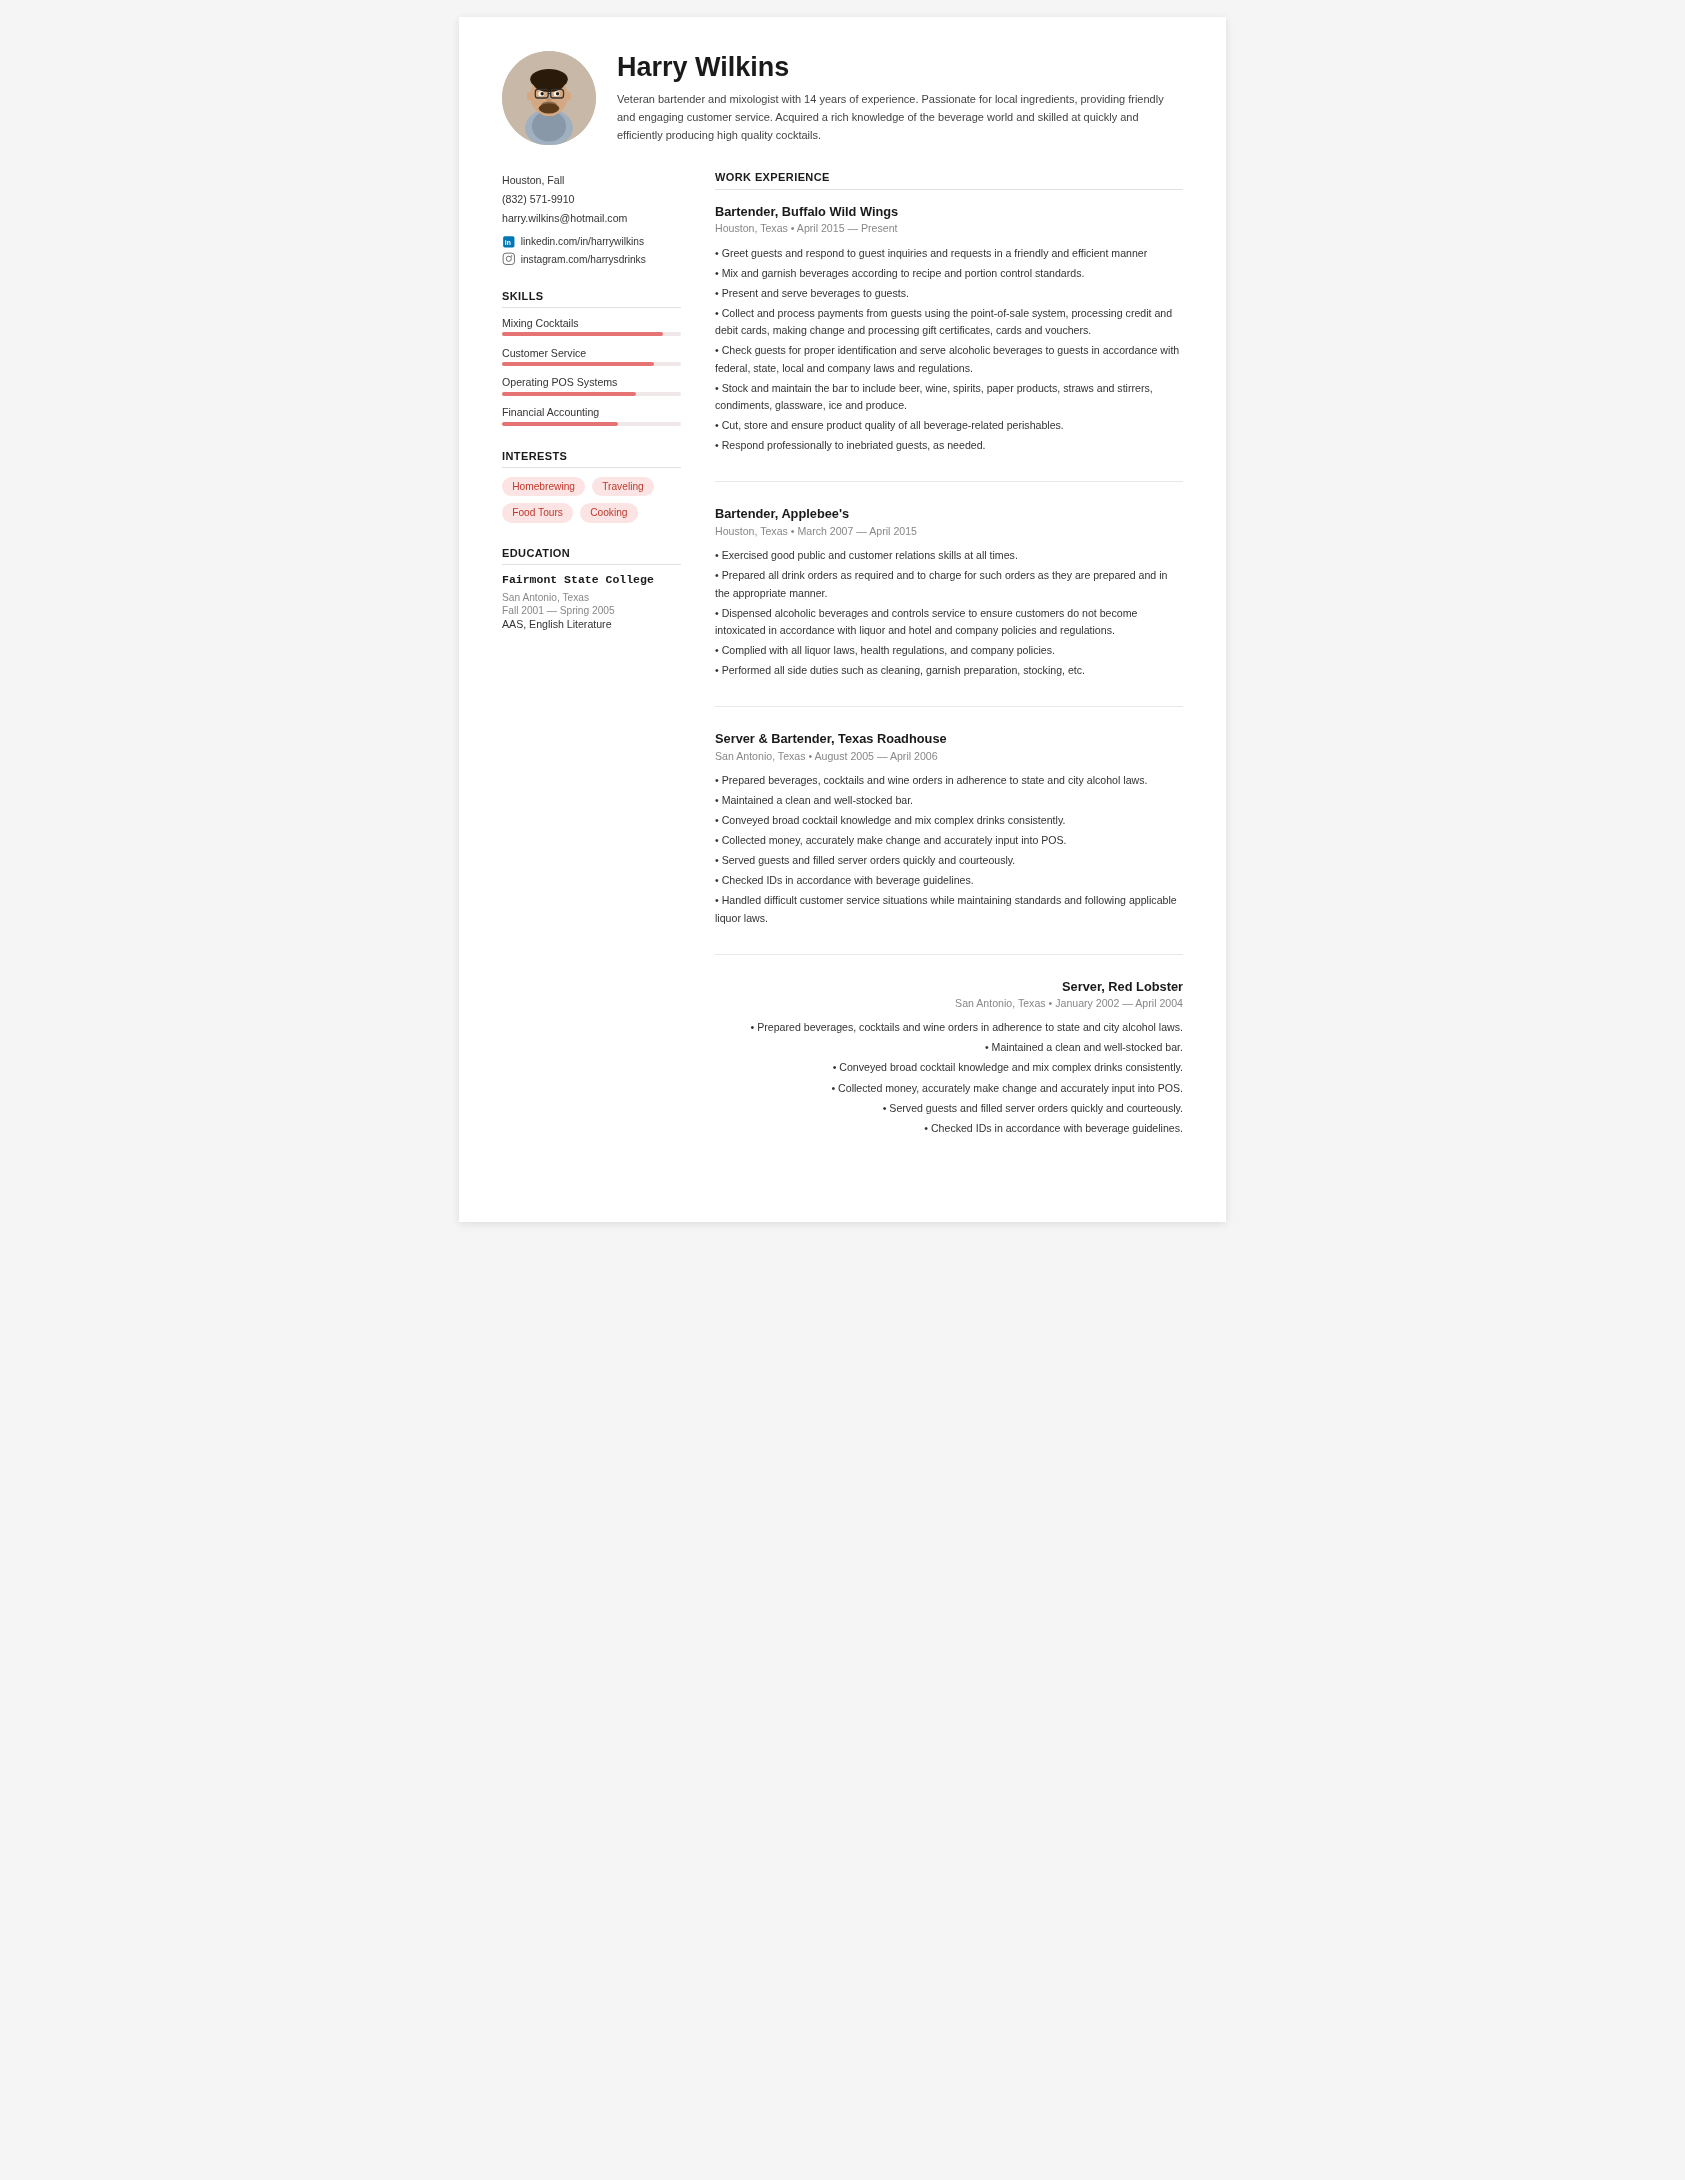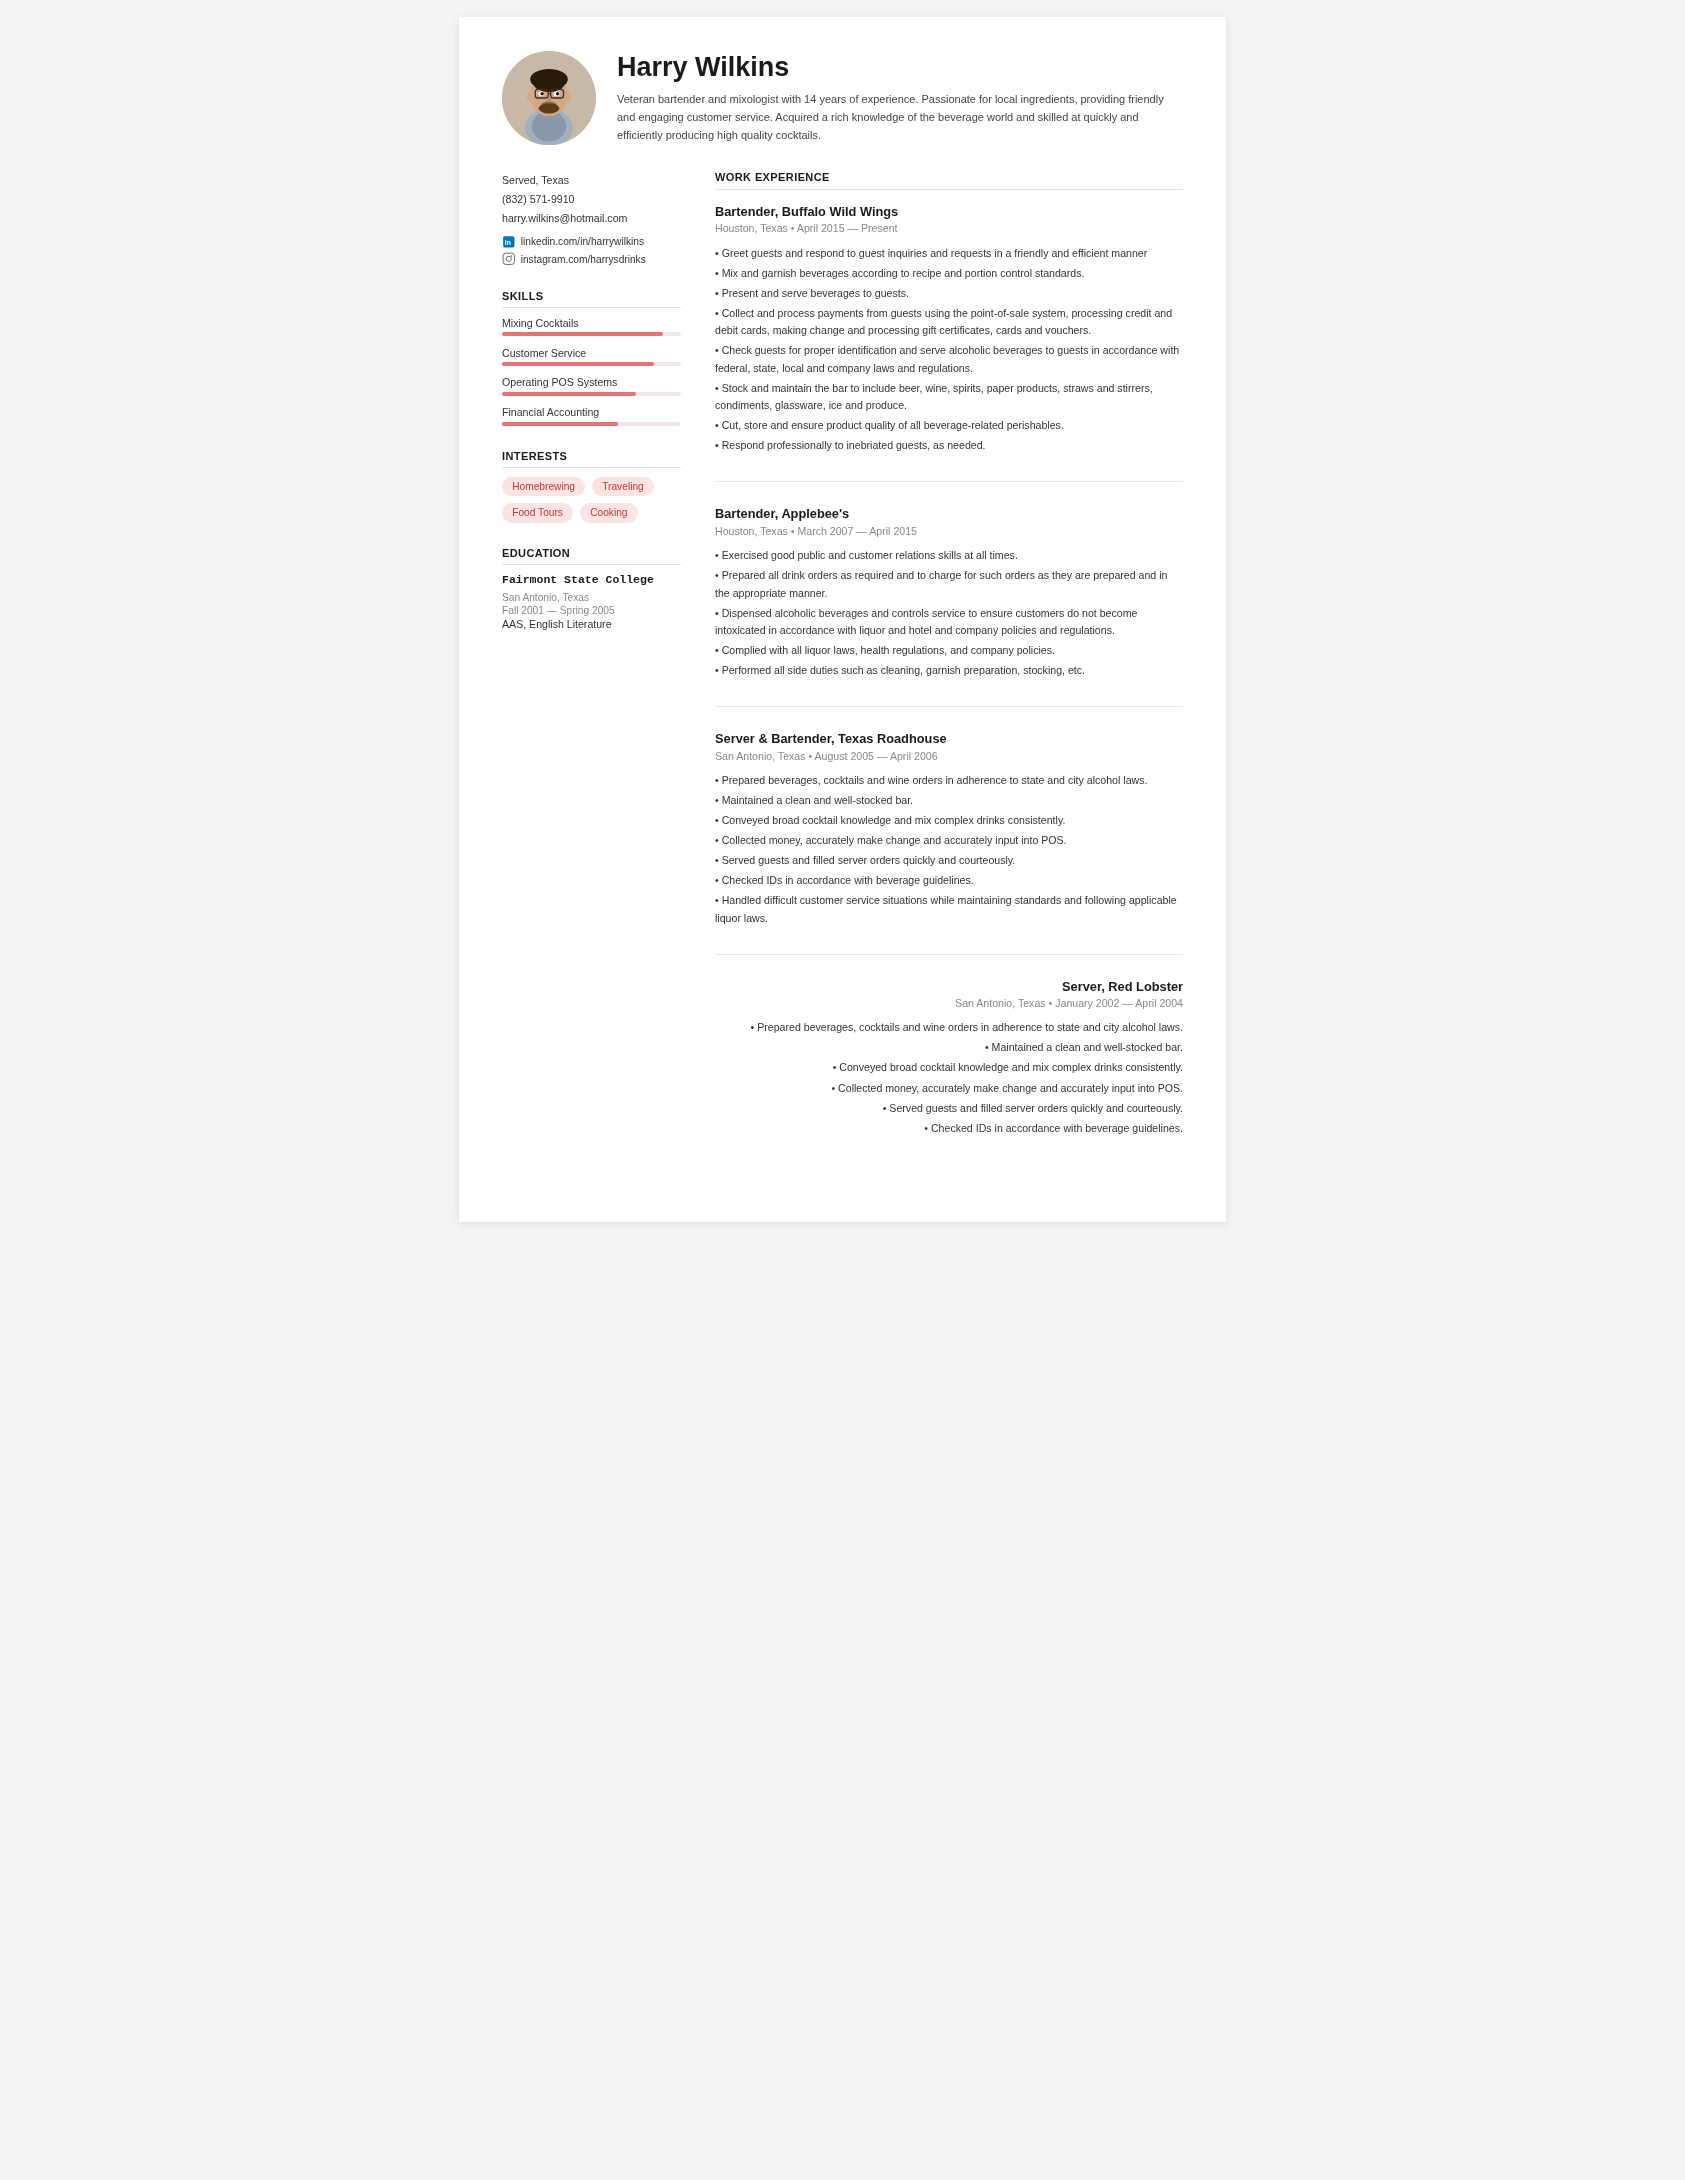--- a/index.html
+++ b/index.html
@@ -249,21 +249,21 @@
       <h1>Harry Wilkins</h1>
       <p>Veteran bartender and mixologist with 14 years of experience. Passionate for local ingredients, providing friendly and engaging customer service. Acquired a rich knowledge of the beverage world and skilled at quickly and efficiently producing high quality cocktails.</p>
     </div>
   </div>
 
   <div class="body">
 
     <div class="sidebar">
 
       <div class="sidebar-contact">
-        <p>Served, Texas</p>
+        <p>Houston, Fall</p>
         <p>(832) 571-9910</p>
         <p>harry.wilkins@hotmail.com</p>
         <div class="sidebar-social">
           <div class="social-item">
             <svg class="social-icon" viewBox="0 0 24 24" fill="#0077b5">
               <rect x="2" y="2" width="20" height="20" rx="3" fill="#0077b5"></rect>
               <text x="5" y="17" font-size="12" fill="white" font-weight="bold">in</text>
             </svg>
             <span>linkedin.com/in/harrywilkins</span>
           </div>

